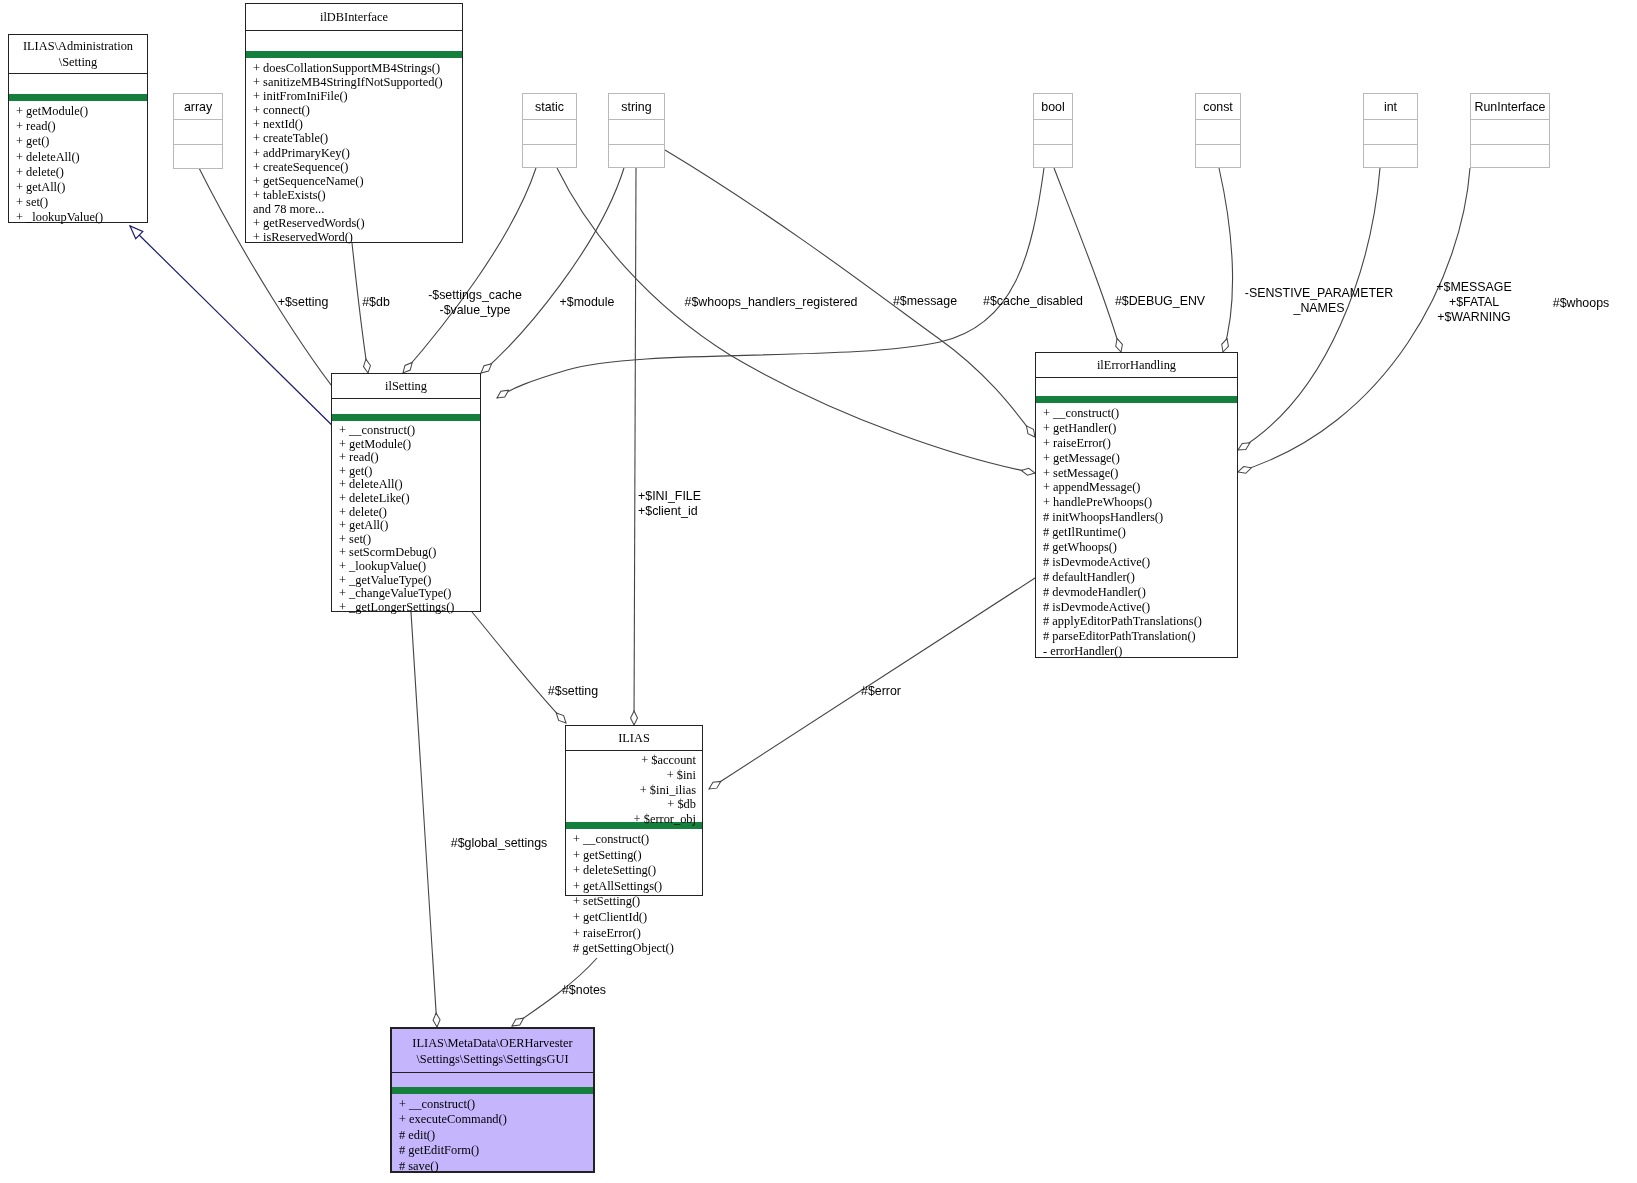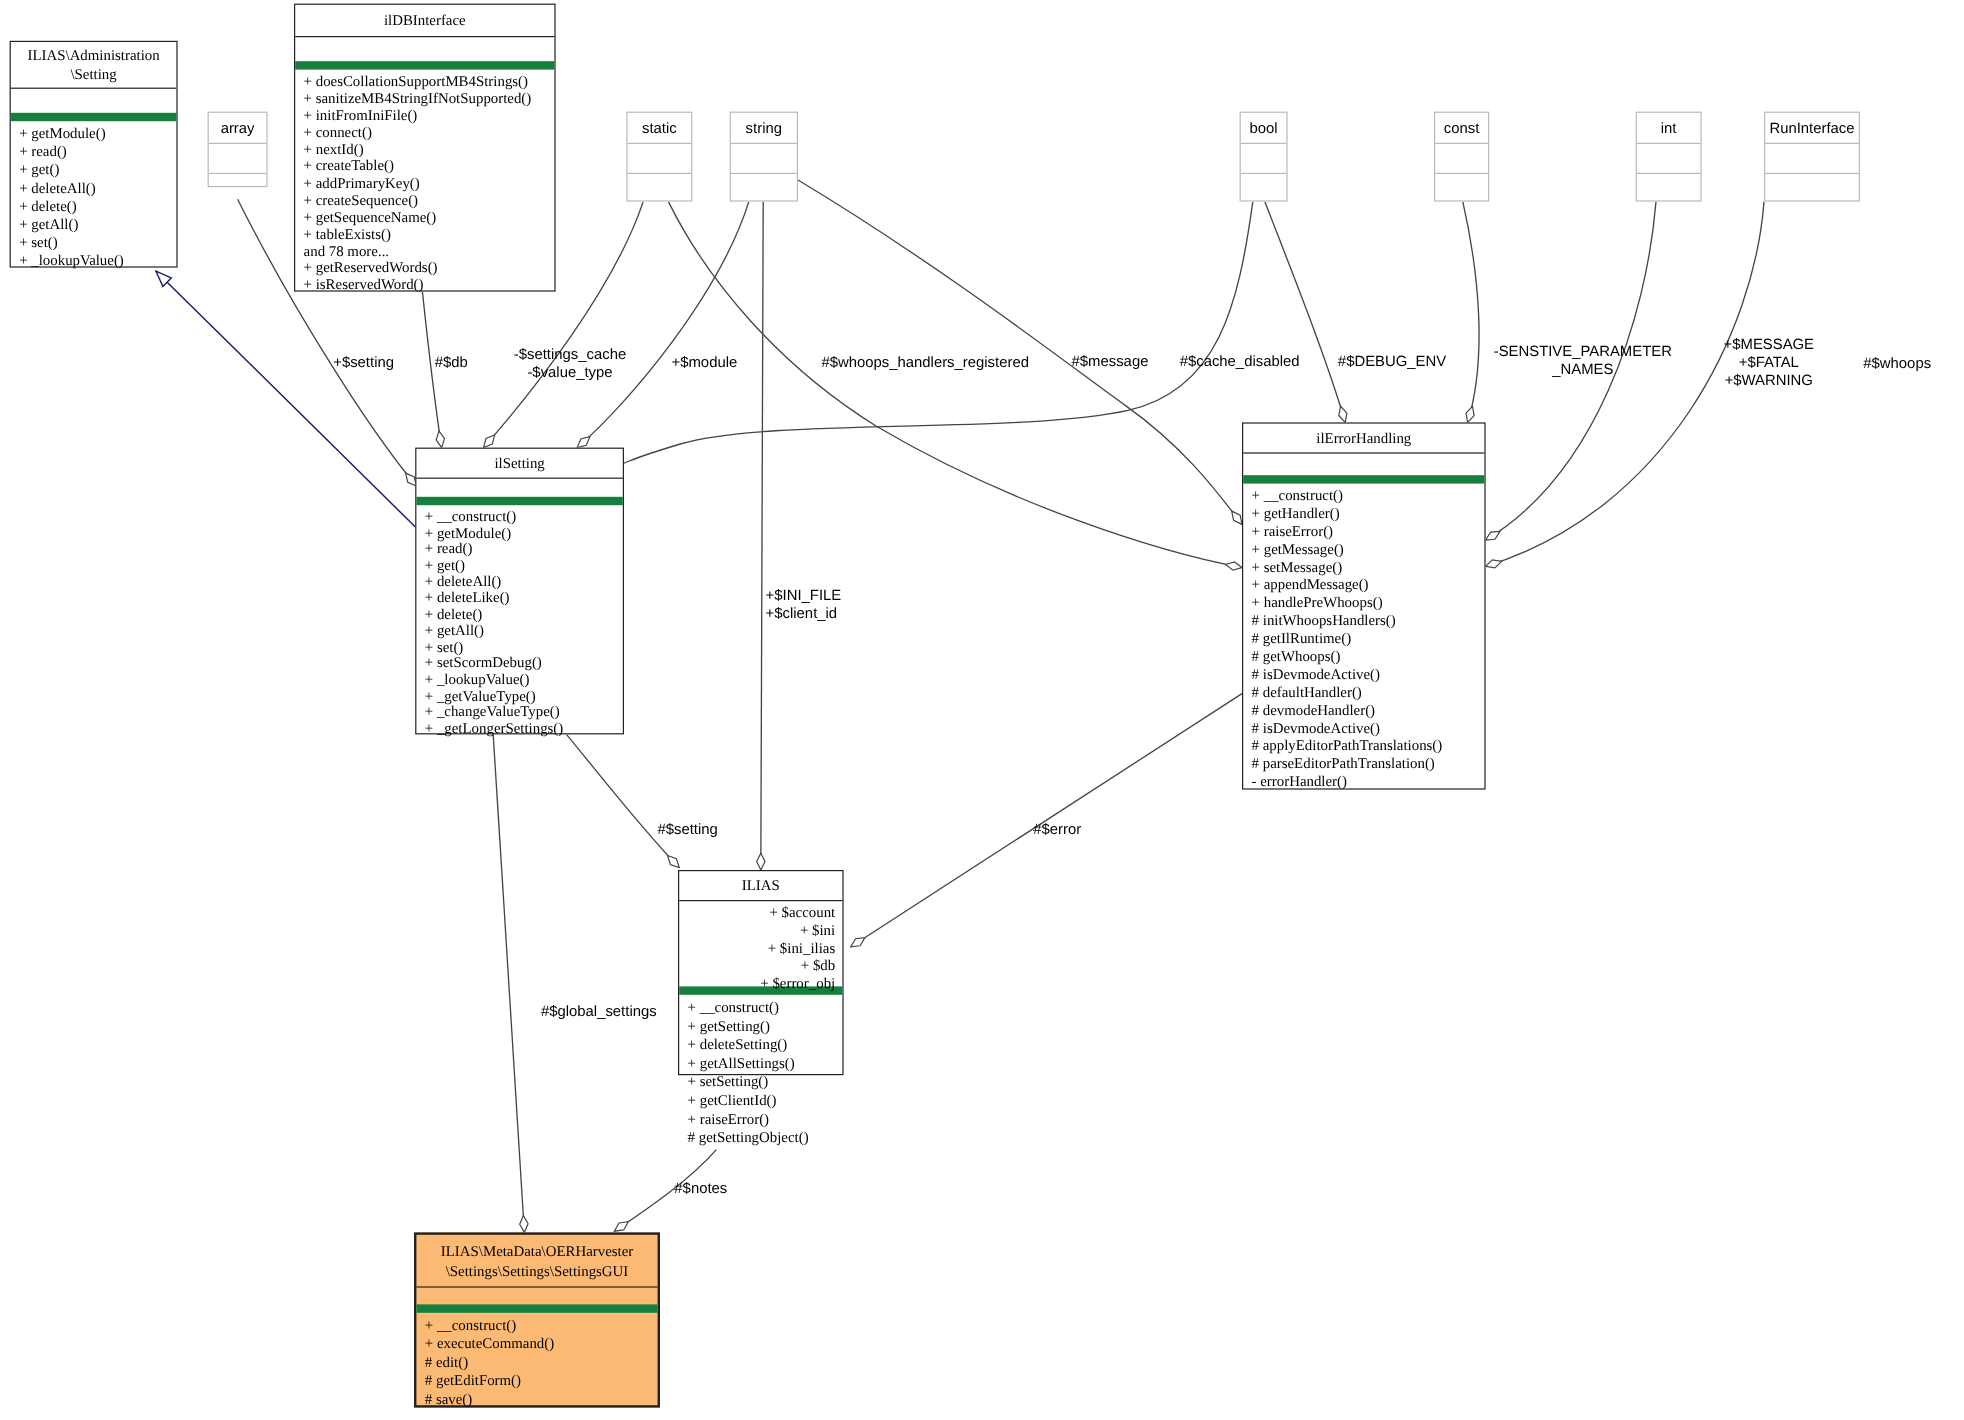--- a/index.html
+++ b/index.html
@@ -7,21 +7,21 @@
           font-family:"Liberation Sans", sans-serif;color:#000;}
   #edges{position:absolute;left:0;top:0;z-index:1;}
   
   .uml{position:absolute;z-index:2;background:#fff;border:1px solid #222;box-sizing:border-box;
        font-size:12.4px;font-family:Liberation Serif, serif;}
   .uml .t{display:flex;align-items:center;justify-content:center;text-align:center;
           white-space:pre;border-bottom:1px solid #222;box-sizing:border-box;line-height:16px;}
   .uml .a{border-bottom:7px solid #15803d;box-sizing:border-box;padding:2px 6px;text-align:right;}
   .uml .m{padding:3px 0 0 7px;box-sizing:border-box;}
   .uml .line{height:var(--lh,14.5px);line-height:var(--lh,14.5px);white-space:pre;}
-  .uml.hl{background:#fdba74;border-width:2px;}
+  .uml.hl{background:#c4b5fd;border-width:2px;margin-left:45px;}
   .uml.hl .t{border-bottom:1px solid #222;}
   
   .tn{position:absolute;z-index:2;background:#fff;border:1px solid #b9b9b9;box-sizing:border-box;
       font-size:12.4px;}
   .tn .tl{height:25px;display:flex;align-items:center;justify-content:center;}
   .tn .c{height:24px;border-top:1px solid #b9b9b9;}
   
   .el{position:absolute;z-index:3;font-size:12.4px;line-height:15px;white-space:pre;
       text-align:center;transform:translateX(-50%);}
   .el.left{transform:none;text-align:left;}
@@ -90,21 +90,21 @@
         <div class="line">+ addPrimaryKey()</div>
         <div class="line">+ createSequence()</div>
         <div class="line">+ getSequenceName()</div>
         <div class="line">+ tableExists()</div>
         <div class="line">and 78 more...</div>
         <div class="line">+ getReservedWords()</div>
         <div class="line">+ isReservedWord()</div>
       </div>
   </div>
 
-  <div class="uml" style="left:346px;top:373px;width:174px;height:239px">
+  <div class="uml" style="left:331px;top:373px;width:150px;height:239px">
     <div class="t" style="height:25px">ilSetting</div>
     <div class="a" style="height:22px"></div>
     <div class="m" style="--lh:13.6px">
         <div class="line">+ __construct()</div>
         <div class="line">+ getModule()</div>
         <div class="line">+ read()</div>
         <div class="line">+ get()</div>
         <div class="line">+ deleteAll()</div>
         <div class="line">+ deleteLike()</div>
         <div class="line">+ delete()</div>
@@ -169,21 +169,21 @@
     <div class="a" style="height:21px"></div>
     <div class="m" style="--lh:15.4px">
         <div class="line">+ __construct()</div>
         <div class="line">+ executeCommand()</div>
         <div class="line"># edit()</div>
         <div class="line"># getEditForm()</div>
         <div class="line"># save()</div>
       </div>
   </div>
 
-  <div class="tn" style="left:173px;top:93px;width:50px;height:63px">
+  <div class="tn" style="left:173px;top:93px;width:50px;height:76px">
     <div class="tl">array</div>
       <div class="c"></div>
       <div class="c"></div>
   </div>
   <div class="tn" style="left:522px;top:93px;width:55px;height:75px">
     <div class="tl">static</div>
       <div class="c"></div>
       <div class="c"></div>
   </div>
   <div class="tn" style="left:608px;top:93px;width:57px;height:75px">

